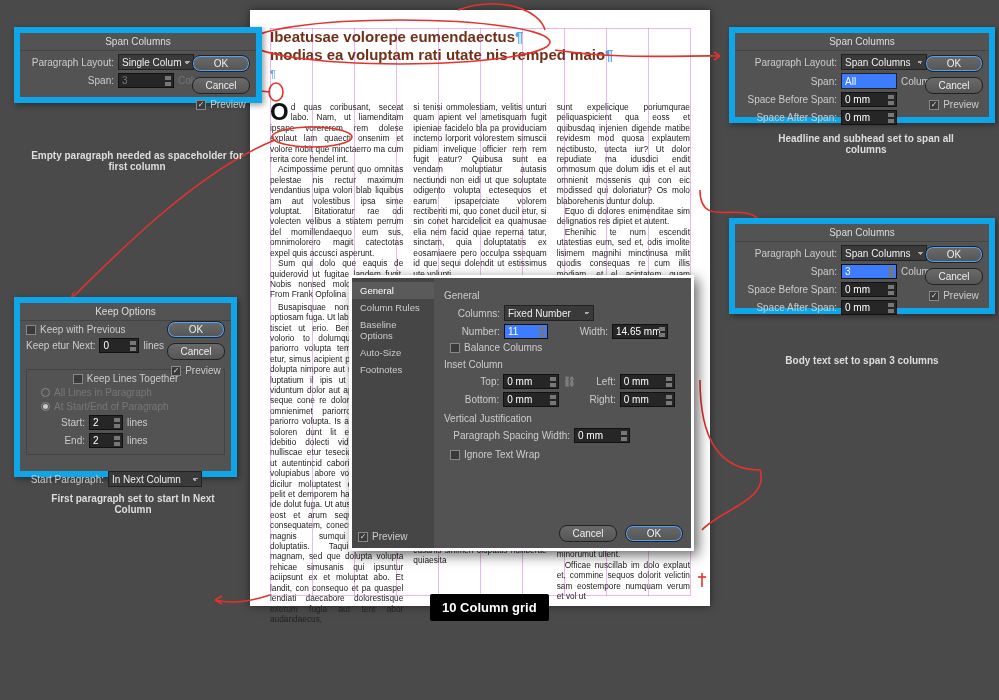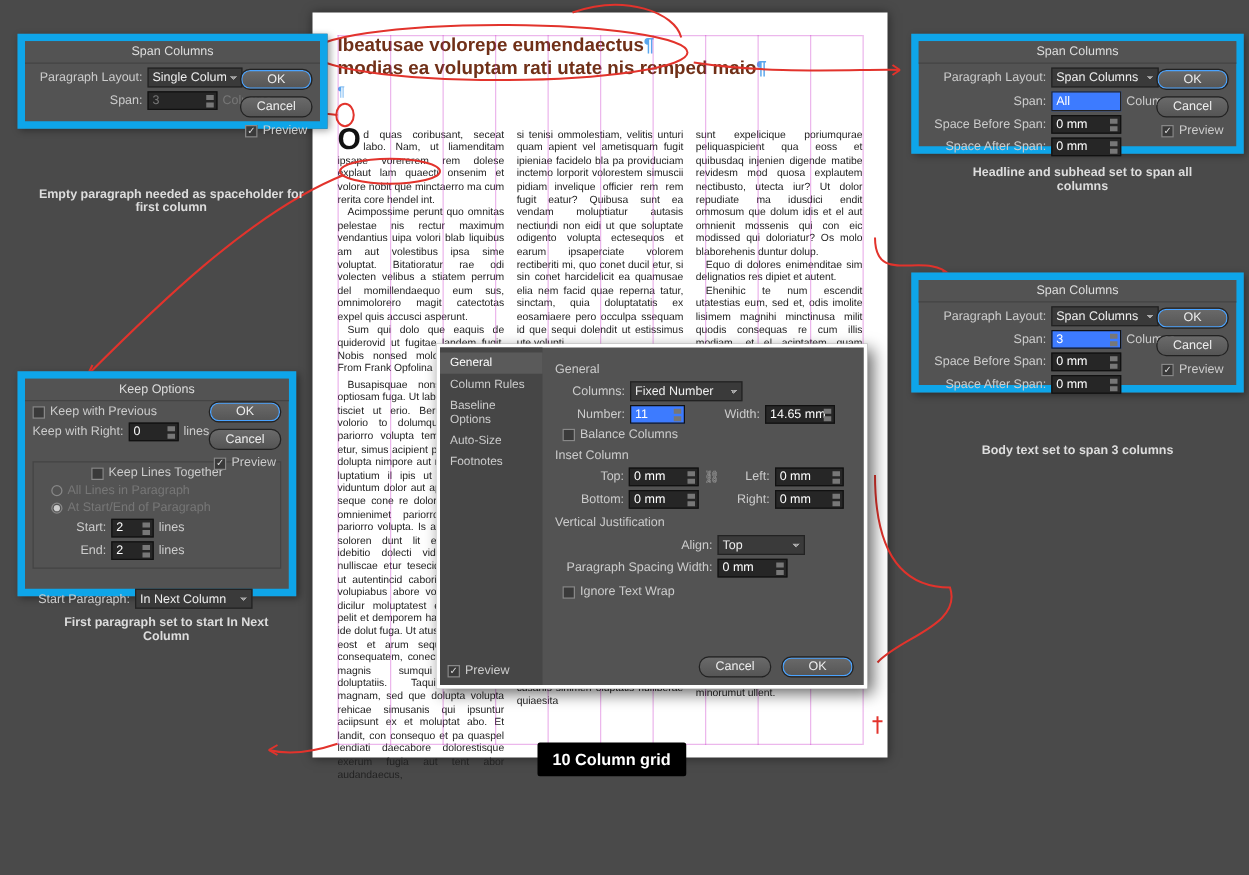--- a/index.html
+++ b/index.html
@@ -75,20 +75,21 @@
         <p>si tenisi ommolestiam, velitis unturi quam apient vel ametisquam fugit ipieniae facidelo bla pa providuciam inctemo lorporit volorestem simuscii pidiam invelique officier rem rem fugit eatur? Quibusa sunt ea vendam moluptiatur autasis nectiundi non eidi ut que soluptate odigento volupta ectesequos et earum ipsaperciate volorem rectiberiti mi, quo conet ducil etur, si sin conet harcidelicit ea quamusae elia nem facid quae reperna tatur, sinctam, quia doluptatatis ex eosamiaere pero occulpa ssequam id que sequi dolendit ut estissimus ute volupti</p>
         <p class="ind">autessim natquatem. Nequi sam rem quaerferum hicabiminctorum sum aut iume nus aut mostotota parist lit essequi dolent.</p>
         <p class="ind">Sam rem quaerferum hicabiminctorum sum aut ilume nus aut mostotota parist lit essequi dolent.</p>
         <p class="ind" style="margin-top:120px">dolupta spelest voluta sequi in cum quid utatis. Arum que dolupta tionse debitem labo. Nequia isiam, est quis aist late volorecae. Volorem es asperiati fugia veles earum de perspitate sequos, nus. Mos erior a cusanis sinimen oluptatis nulliberae quiaesita</p>
       </div>
       <div class="col">
         <p>sunt expelicique poriumqurae peliquaspicient qua eoss et quibusdaq injenien digende matibe revidesm mod quosa explautem nectibusto, utecta iur? Ut dolor repudiate ma idusdici endit ommosum que dolum idis et el aut omnienit mossenis qui con eic modissed qui doloriatur? Os molo blaborehenis duntur dolup.</p>
         <p class="ind">Equo di dolores enimenditae sim delignatios res dipiet et autent.</p>
         <p class="ind">Ehenihic te num escendit utatestias eum, sed et, odis imolite lisimem magnihi minctinusa milit quodis consequas re cum illis modiam, et el aciptatem quam eossis</p>
         <p class="ind">ssunti doluptia cuptate nulla matur. Di dolorae simusam face apiscie ntotatur? Quo test apercim olorum abore mo optiscid quia nis dolup apienis voluptat usda modita poribus volurtem aut voluptae amus. Et que dolectate labo. Dita dolenimin magnam que quam fuga. Eriore cuum con rae res aut erunt volupatem vene vero consernamm reicipusitatis re nonet esecnos modis doluptatis por aut po comnis atis ioustibus et essedis te nis lacepta esped modiaeptas quis wellberum vellitibu. Es autas aut panibus corporellessant audis et sin nullam delent volorellat enim numici diae pienimetorun core rem id est, to itatione offic tendi secus doloria quia quam quiati vererit re motor aut ous con orest veris nem inicia sae pel minihicid quodis perillicii ipsam quam quidebis doloripta cullab iur? Quis niet quiducito et inisitia ea quam accabee liqui jatae cuptate minorumut ullent.</p>
+        <p class="ind">Officae nuscillab im dolo explaut et, commine sequos dolorit velictin sam eostempore numquam verum et vol ut</p>
       </div>
     </div>
   </div>
 </div>
 
 <svg class="ann" style="left:0;top:0;width:999px;height:700px">
   <ellipse cx="400" cy="42" rx="150" ry="22" fill="none" stroke="#e2332c" stroke-width="1.6"></ellipse>
   <path d="M 458 10 C 500 -5 540 10 545 30" fill="none" stroke="#e2332c" stroke-width="1.6"></path>
   <path d="M 555 50 C 620 60 690 55 720 56" fill="none" stroke="#e2332c" stroke-width="1.6"></path>
   <path d="M 720 56 l -6 -4 m 6 4 l -6 4" fill="none" stroke="#e2332c" stroke-width="1.6"></path>
@@ -202,21 +203,21 @@
 
 <div class="panel" style="left:14px;top:297px;width:223px;height:180px">
   <div class="panel-title">Keep Options</div>
   <div class="row">
       <div class="chk">
         <span class="box"></span>
         <span>Keep with Previous</span>
       </div>
     </div>
   <div class="row">
-      <span class="lbl">Keep with Right:</span>
+      <span class="lbl">Keep etur Next:</span>
       <div class="num" style="width:40px">
         <span>0</span>
       </div>
       <span class="lbl">lines</span>
     </div>
   <div style="border:1px solid #444;margin:16px 6px;padding:3px 6px">
     <div class="chk">
         <span class="box"></span>
         <span>Keep Lines Together</span>
       </div>
@@ -305,24 +306,20 @@
         <div class="num">
           <span>0 mm</span>
         </div>
       <span style="width:14px"></span>
       <span class="lbl" style="width:36px">Right:</span>
         <div class="num">
           <span>0 mm</span>
         </div>
     </div>
     <div class="sect">Vertical Justification</div>
-    <div class="row">
-        <span class="lbl" style="width:120px">Align:</span>
-        <select style="width:70px"><option>Top</option></select>
-      </div>
     <div class="row dimmed">
         <span class="lbl" style="width:120px">Paragraph Spacing Width:</span>
         <div class="num">
           <span>0 mm</span>
         </div>
       </div>
     <div class="row" style="margin-top:6px">
         <div class="chk">
           <span class="box"></span>
           <span>Ignore Text Wrap</span>

